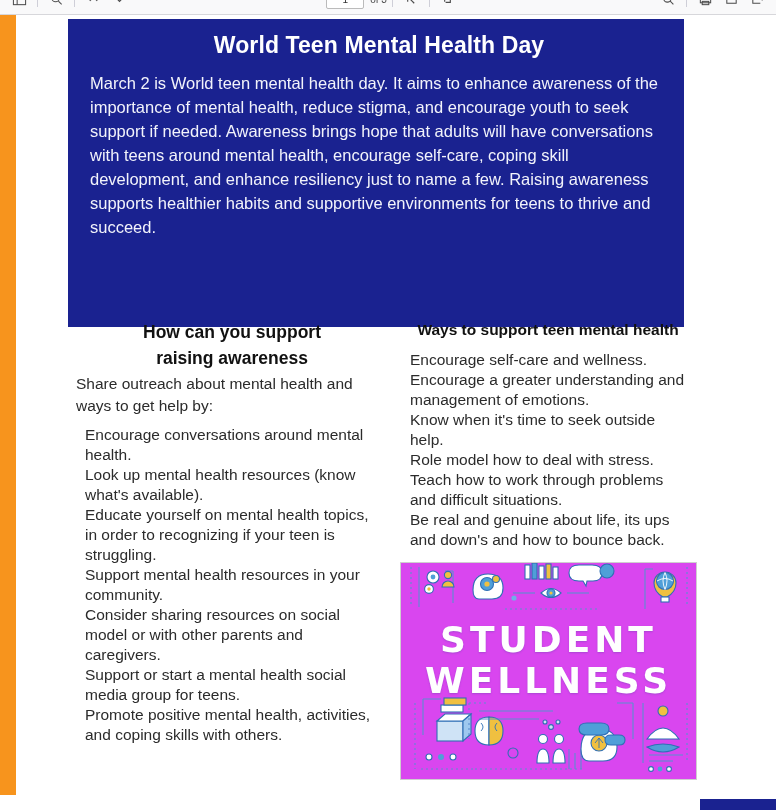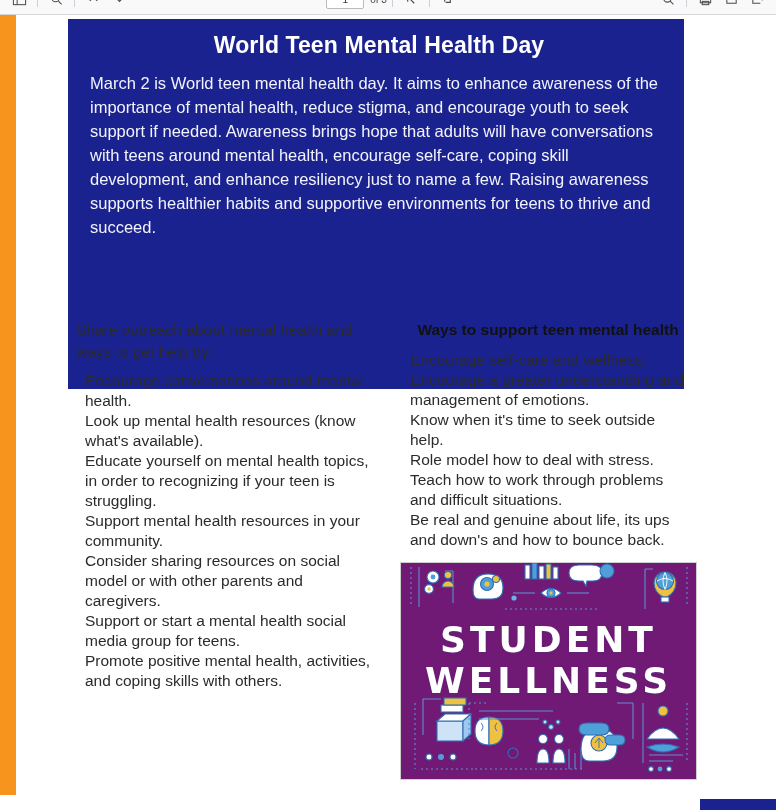--- a/index.html
+++ b/index.html
@@ -84,21 +84,21 @@
     height: 780px;
     background: #f7941d;
   }
 
   
   .hero {
     position: absolute;
     left: 68px;
     top: 4px;
     width: 616px;
-    height: 370px;
+    height: 308px;
     background: #1a2290;
     box-sizing: border-box;
     padding: 12px 16px 0 22px;
   }
   .hero-title {
     color: #ffffff;
     font-size: 23px;
     font-weight: bold;
     text-align: center;
     line-height: 29px;
@@ -168,21 +168,21 @@
   }
   .col-right .col-list li { padding-left: 3px; }
 
   
   .wellness {
     position: absolute;
     left: 400px;
     top: 251px;
     width: 297px;
     height: 218px;
-    background: #701a75;
+    background: #d946ef;
     border: 1px solid #cfcfcf;
     box-sizing: border-box;
     overflow: hidden;
   }
   .wellness svg { display: block; }
   .wellness-title {
     position: absolute;
     left: 0; right: 0;
     top: 56px;
     text-align: center;
@@ -296,20 +296,22 @@
 
   <div class="hero">
     <div class="hero-title">World Teen Mental
 Health Day</div>
     <div class="hero-body">March 2 is World teen mental health day.  It aims to enhance awareness of the importance of mental health, reduce stigma, and encourage youth to seek support if needed.  Awareness brings hope that adults will have conversations with teens around mental health, encourage self-care, coping skill development, and enhance resiliency just to name a few. Raising awareness supports healthier habits and supportive environments for teens to thrive and succeed.</div>
   </div>
 
   <div class="cols">
 
     <div class="col-left">
+      <div class="col-head-left">How can you support
+raising awareness</div>
       <p class="col-intro">Share outreach about mental health and ways to get help by:</p>
       <ul class="col-list">
         <li>Encourage conversations around mental health.</li>
         <li>Look up mental health resources (know what's available).</li>
         <li>Educate yourself on mental health topics, in order to recognizing if your teen is struggling.</li>
         <li>Support mental health resources in your community.</li>
         <li>Consider sharing resources on social model or with other parents and caregivers.</li>
         <li>Support or start a mental health social media group for teens.</li>
         <li>Promote positive mental health, activities, and coping skills with others.</li>
       </ul>

